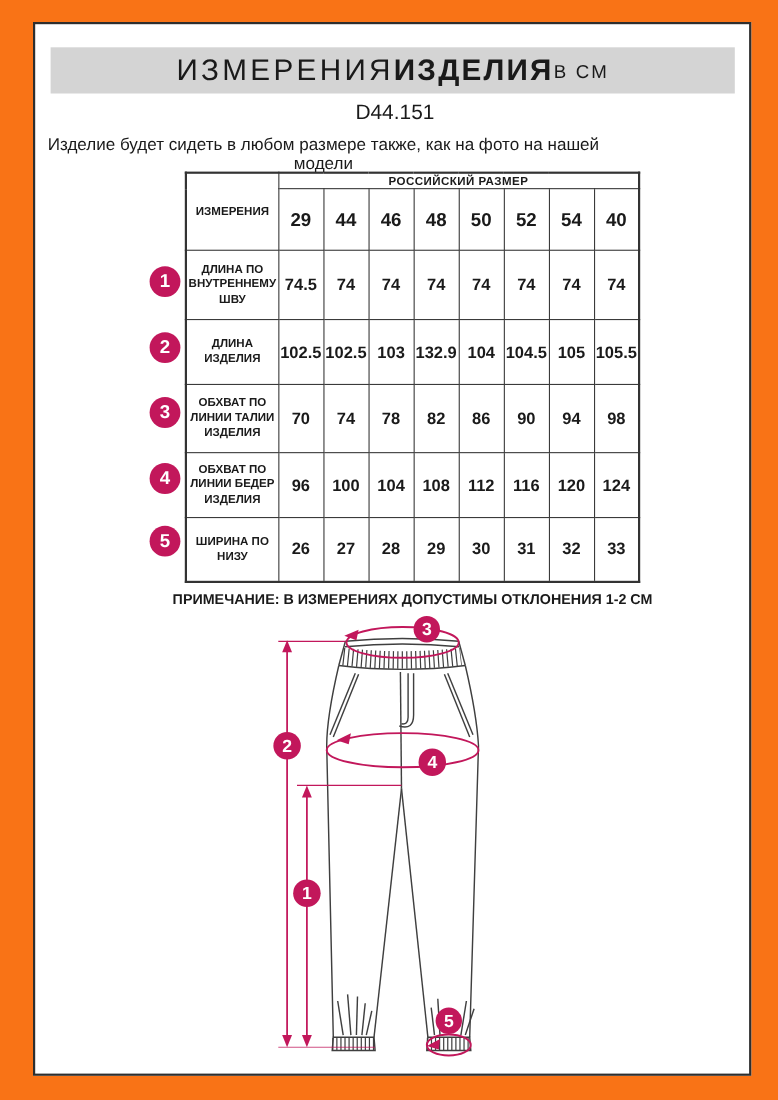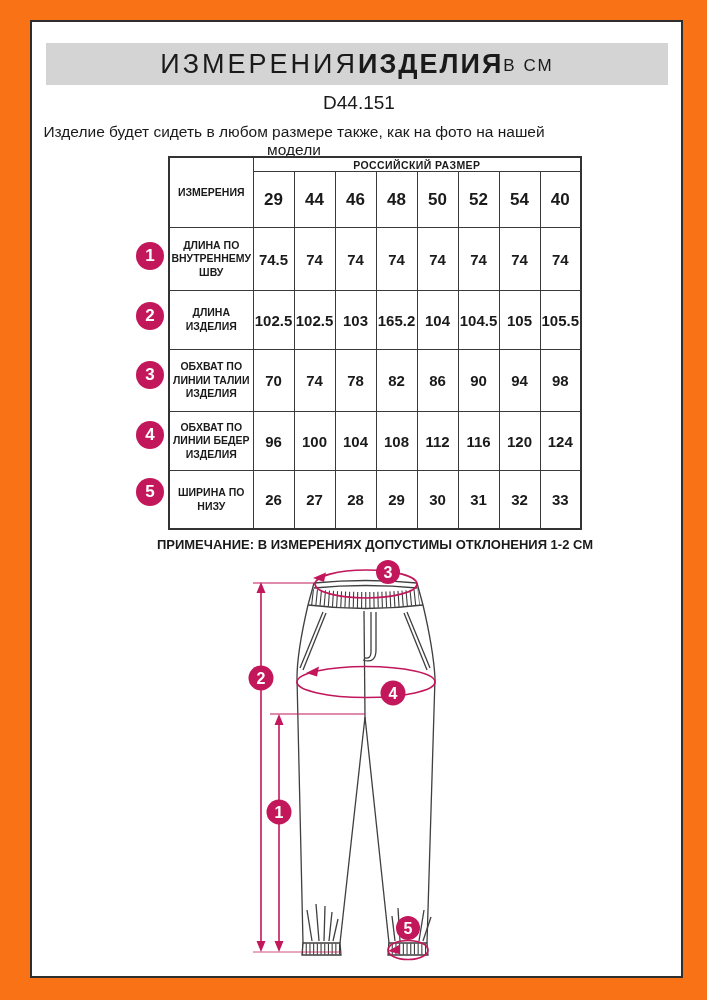--- a/index.html
+++ b/index.html
@@ -105,21 +105,21 @@
       <td class="val">74</td>
       <td class="val">74</td>
       <td class="val">74</td>
       <td class="val">74</td>
     </tr>
     <tr class="r2">
       <td class="mlabel-cell">ДЛИНА ИЗДЕЛИЯ</td>
       <td class="val">102.5</td>
       <td class="val">102.5</td>
       <td class="val">103</td>
-      <td class="val">165.2</td>
+      <td class="val">132.9</td>
       <td class="val">104</td>
       <td class="val">104.5</td>
       <td class="val">105</td>
       <td class="val">105.5</td>
     </tr>
     <tr class="r3">
       <td class="mlabel-cell">ОБХВАТ ПО ЛИНИИ ТАЛИИ ИЗДЕЛИЯ</td>
       <td class="val">70</td>
       <td class="val">74</td>
       <td class="val">78</td>

